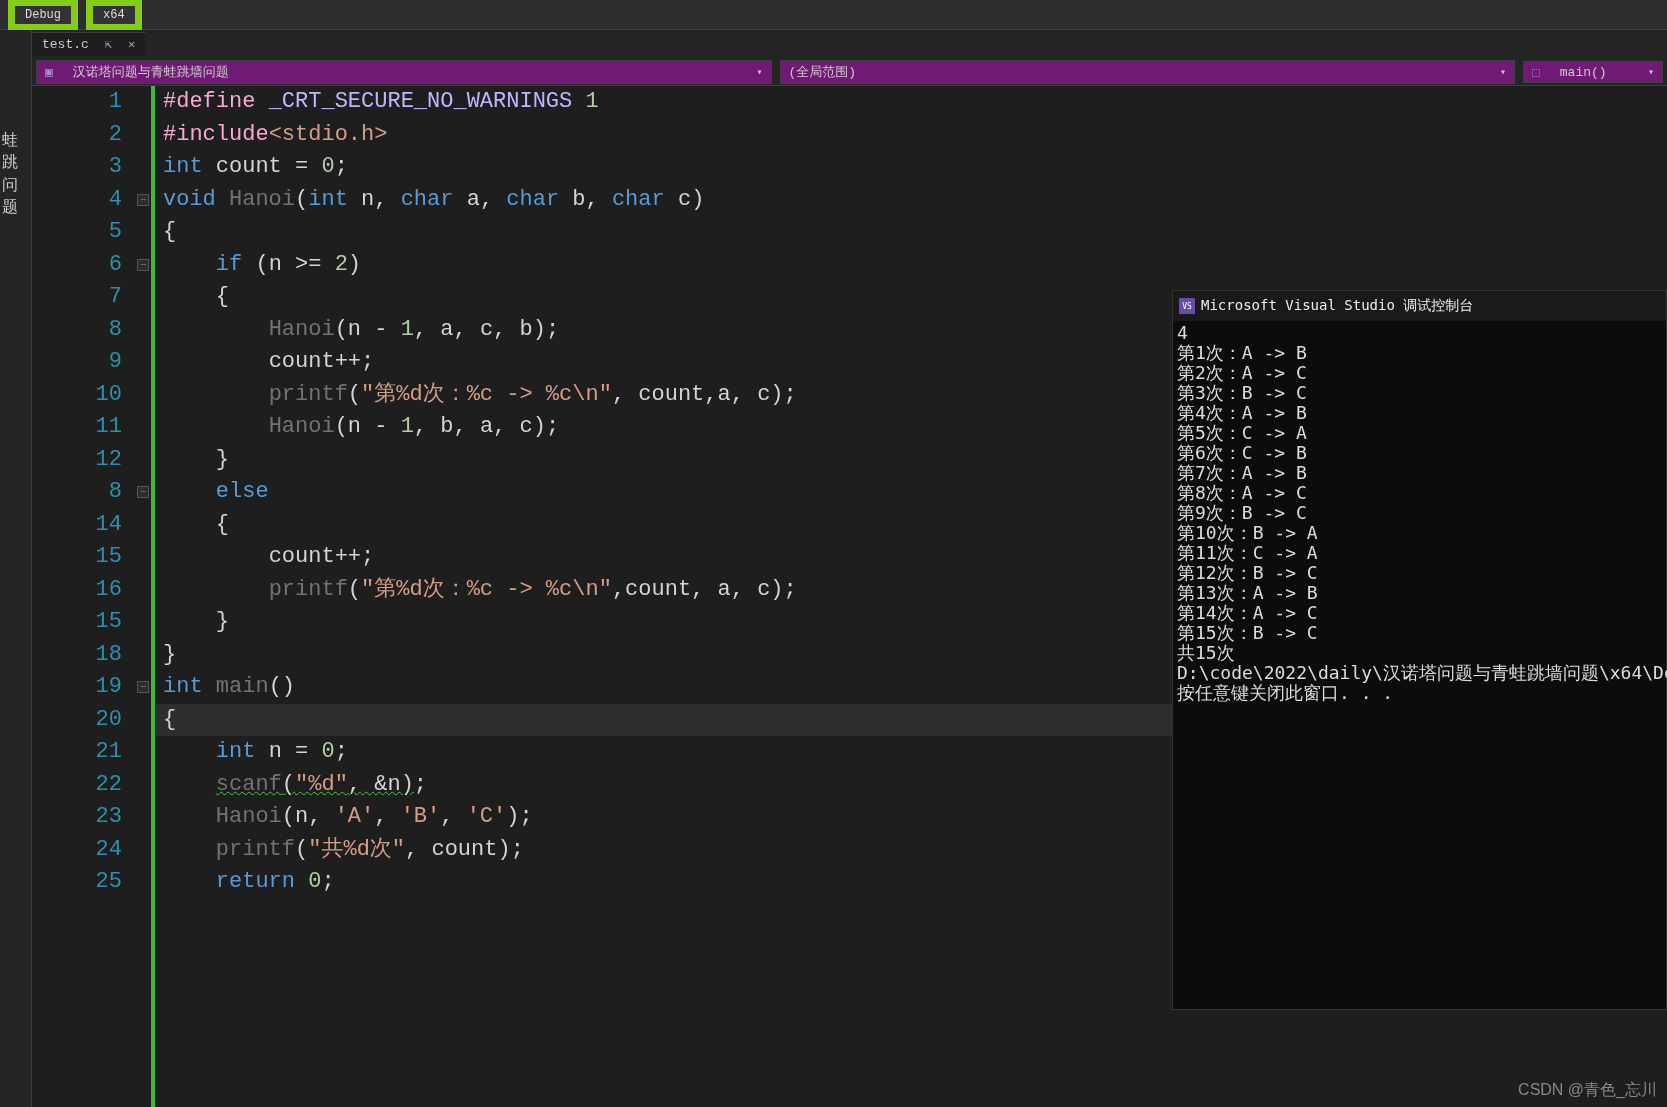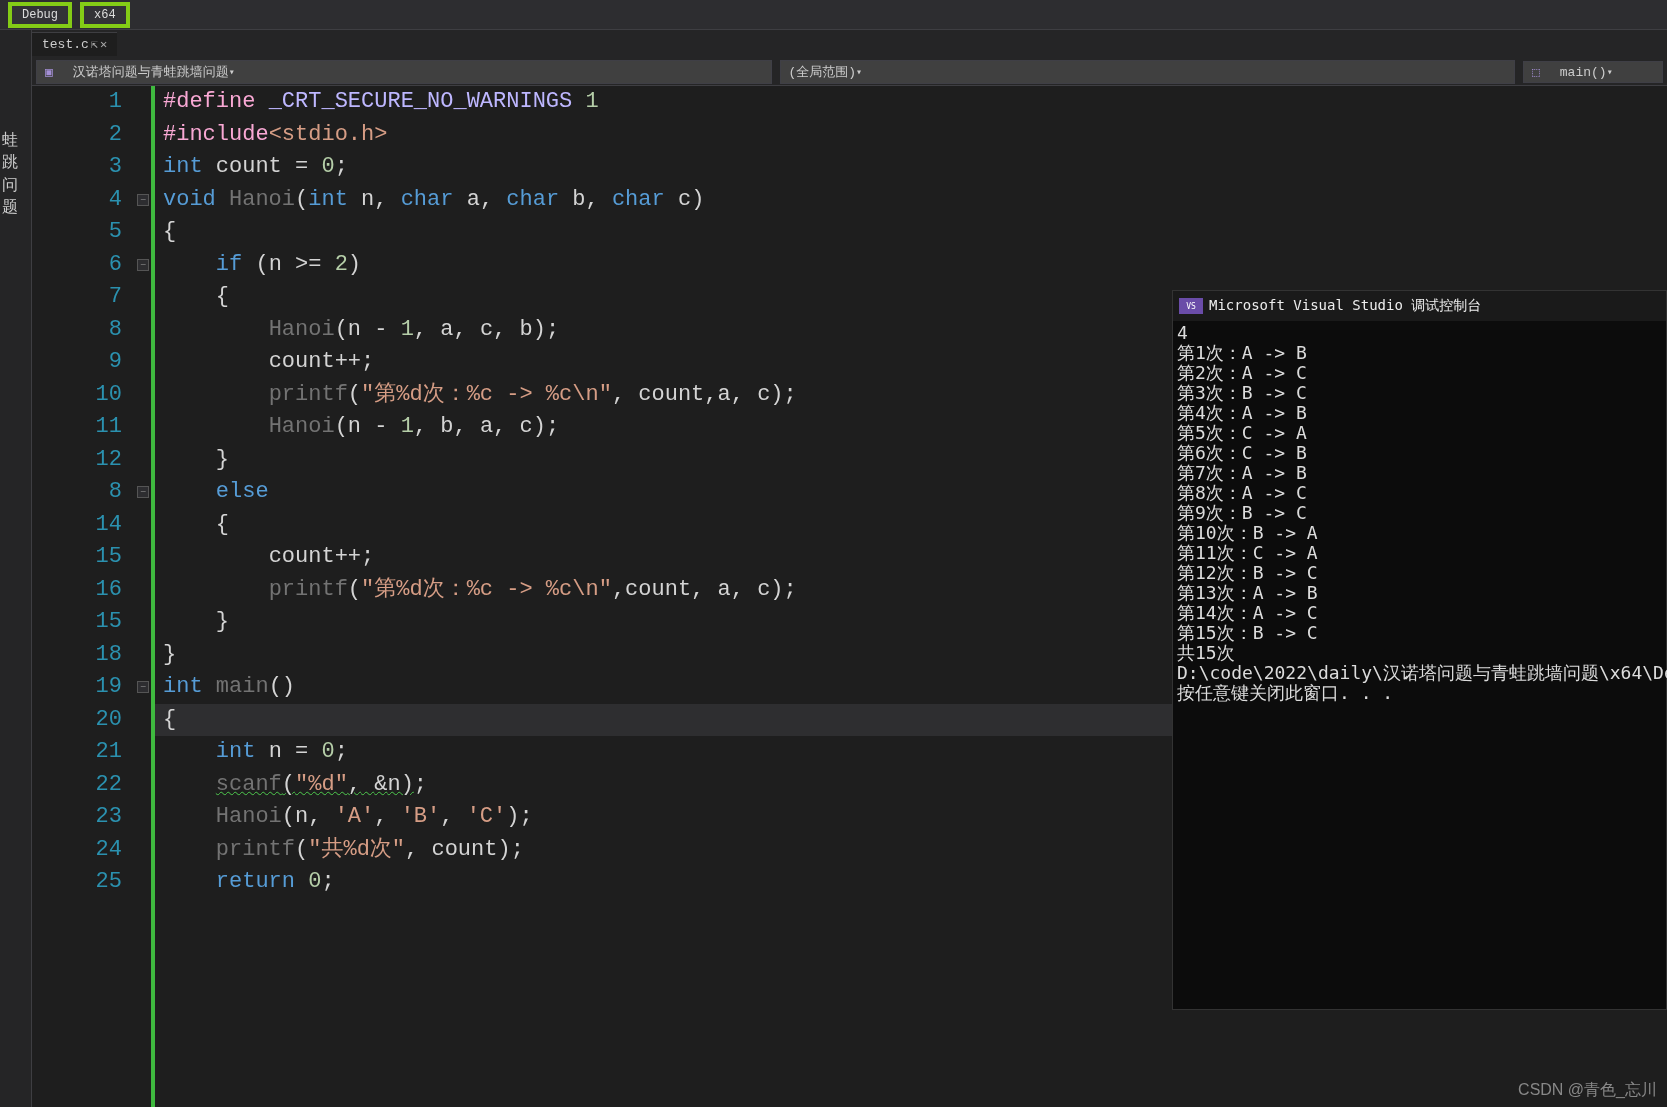--- a/index.html
+++ b/index.html
@@ -19,21 +19,21 @@
     align-items: center;
     padding: 0 8px;
     gap: 8px;
     border-bottom: 1px solid #3e3e42;
     font-size: 12px;
     color: #ccc;
   }
   .toolbar-item {
     padding: 2px 10px;
     background: #333337;
-    border: 4px solid #84cc16;
+    border: 7px solid #84cc16;
     color: #ddd;
   }
   .sidebar-left {
     position: absolute;
     left: 0;
     top: 30px;
     width: 32px;
     height: calc(100% - 30px);
     background: #252526;
     border-right: 1px solid #3e3e42;
@@ -62,45 +62,46 @@
     display: flex;
     align-items: center;
     font-size: 13px;
   }
   .tab {
     padding: 4px 10px;
     background: #1e1e1e;
     color: #ccc;
     display: flex;
     align-items: center;
-    gap: 2px;
+    gap: 16px;
     border-top: 1px solid #3e3e42;
   }
   .tab-close, .tab-pin {
     font-size: 12px;
     color: #aaa;
     cursor: pointer;
   }
   .nav-bar {
     height: 28px;
     background: #252526;
     display: flex;
     align-items: center;
     font-size: 13px;
     border-bottom: 1px solid #3e3e42;
   }
   .nav-dropdown {
     flex: 1;
     padding: 2px 8px;
-    background: #404040;
+    background: #701a75;
     border: 1px solid #3f3f46;
     margin: 2px 4px;
     color: #ccc;
     display: flex;
     align-items: center;
+    justify-content: space-between;
   }
   .nav-dropdown-arrow {
     font-size: 10px;
   }
   .nav-box-icon {
     width: 16px; height: 16px; display: inline-block;
     color: #a48fd6;
     margin-right: 4px;
   }
   .editor-container {
@@ -184,21 +185,21 @@
     height: 30px;
     background: #1a1a1a;
     color: #eee;
     font-size: 14px;
     display: flex;
     align-items: center;
     padding: 0 6px;
     gap: 6px;
   }
   .console-title-icon {
-    width: 24px;
+    width: 16px;
     height: 16px;
     background: #6a4ca8;
     color: white;
     font-size: 8px;
     display: flex;
     align-items: center;
     justify-content: center;
   }
   .console-body {
     padding: 2px 4px;

